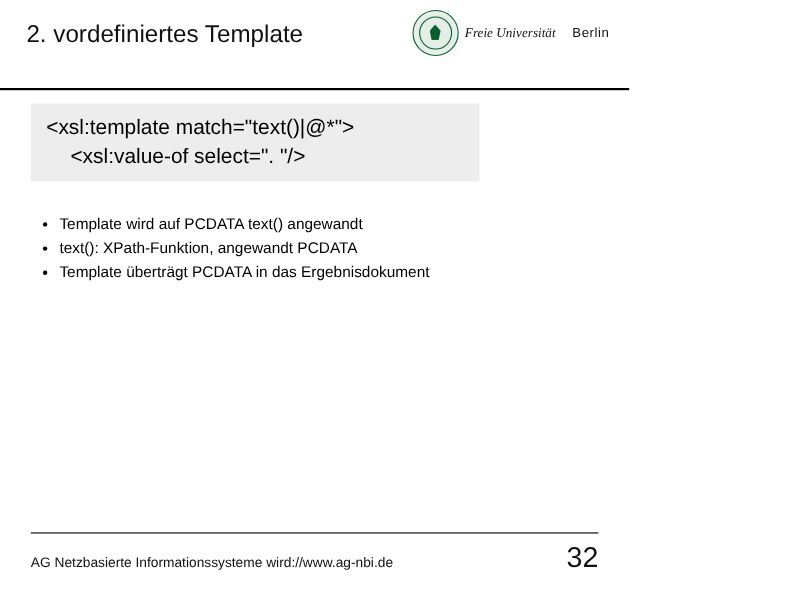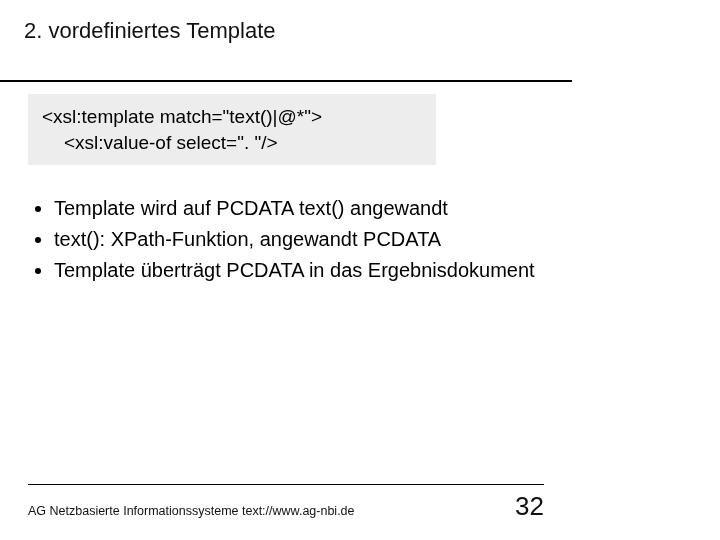--- a/index.html
+++ b/index.html
@@ -10,49 +10,58 @@
   .seal{width:40px;height:40px;border:1.5px solid #0a5f2e;border-radius:50%;position:relative;background:radial-gradient(circle at 50% 50%,#e4eee7 0 60%,#fff 100%)}
   .seal:before{content:"";position:absolute;inset:5px;border:1px solid #0a5f2e;border-radius:50%}
   .seal:after{content:"";position:absolute;left:50%;top:50%;width:10px;height:14px;background:#0a5f2e;transform:translate(-50%,-55%);clip-path:polygon(50% 0,100% 40%,82% 100%,18% 100%,0 40%)}
   .uni{font-size:12px;color:#111;white-space:nowrap}
   .uni .freie{font-family:Georgia,"Times New Roman",serif;font-style:italic}
   .uni .berlin{font-weight:400;letter-spacing:0.5px}
   .rule-top{border-top:2px solid #000;margin:4px 0 0 0}
   .body{padding:12px 28px 0 28px}
   .codebox{background:#ededed;padding:10px 14px;font-size:19px;line-height:1.35;width:380px;font-family:Verdana,Geneva,sans-serif;white-space:pre}
   .codebox .indent{padding-left:22px;display:block}
-  ul.bullets{margin:28px 0 0 0;padding:0 0 0 26px;font-size:20px;line-height:1.55;color:#000}
+  ul.bullets{margin:28px 0 0 0;padding:0 0 0 26px;font-size:14px;line-height:1.55;color:#000}
   ul.bullets li{margin:0}
   .footer{position:absolute;left:0;right:0;bottom:18px;padding:0 28px}
   .rule-bot{border-top:1.5px solid #000;margin-bottom:6px}
   .foot-row{display:flex;justify-content:space-between;align-items:baseline;font-size:12.5px;color:#111}
   .pagenum{font-size:26px}
 </style>
 </head>
 <body>
 
 <div class="slide">
 
   <div class="header">
     <div class="title">2. vordefiniertes Template</div>
+    <div class="logo">
+      <div class="seal"></div>
+      <div class="uni">
+        <span class="freie">Freie Universität</span>
+        <span class="berlin">&nbsp;<svg width="8" height="8" style="vertical-align:1px">
+              <rect x="0" y="0" width="8" height="8" fill="none"></rect>
+            </svg><span>Berlin</span></span>
+      </div>
+    </div>
   </div>
   <div class="rule-top"></div>
 
   <div class="body">
     <div class="codebox"><span>&lt;xsl:template match="text()|@*"&gt;</span>
 <span class="indent">&lt;xsl:value-of select=". "/&gt;</span></div>
 
     <ul class="bullets">
       <li>Template wird auf PCDATA text() angewandt</li>
       <li>text(): XPath-Funktion, angewandt PCDATA</li>
       <li>Template überträgt PCDATA in das Ergebnisdokument</li>
     </ul>
   </div>
 
   <div class="footer">
     <div class="rule-bot"></div>
     <div class="foot-row">
-      <span>AG Netzbasierte Informationssysteme text://www.ag-nbi.de</span>
+      <span>AG Netzbasierte Informationssysteme wird://www.ag-nbi.de</span>
       <span class="pagenum">32</span>
     </div>
   </div>
 
 </div>
 
 </body></html>

